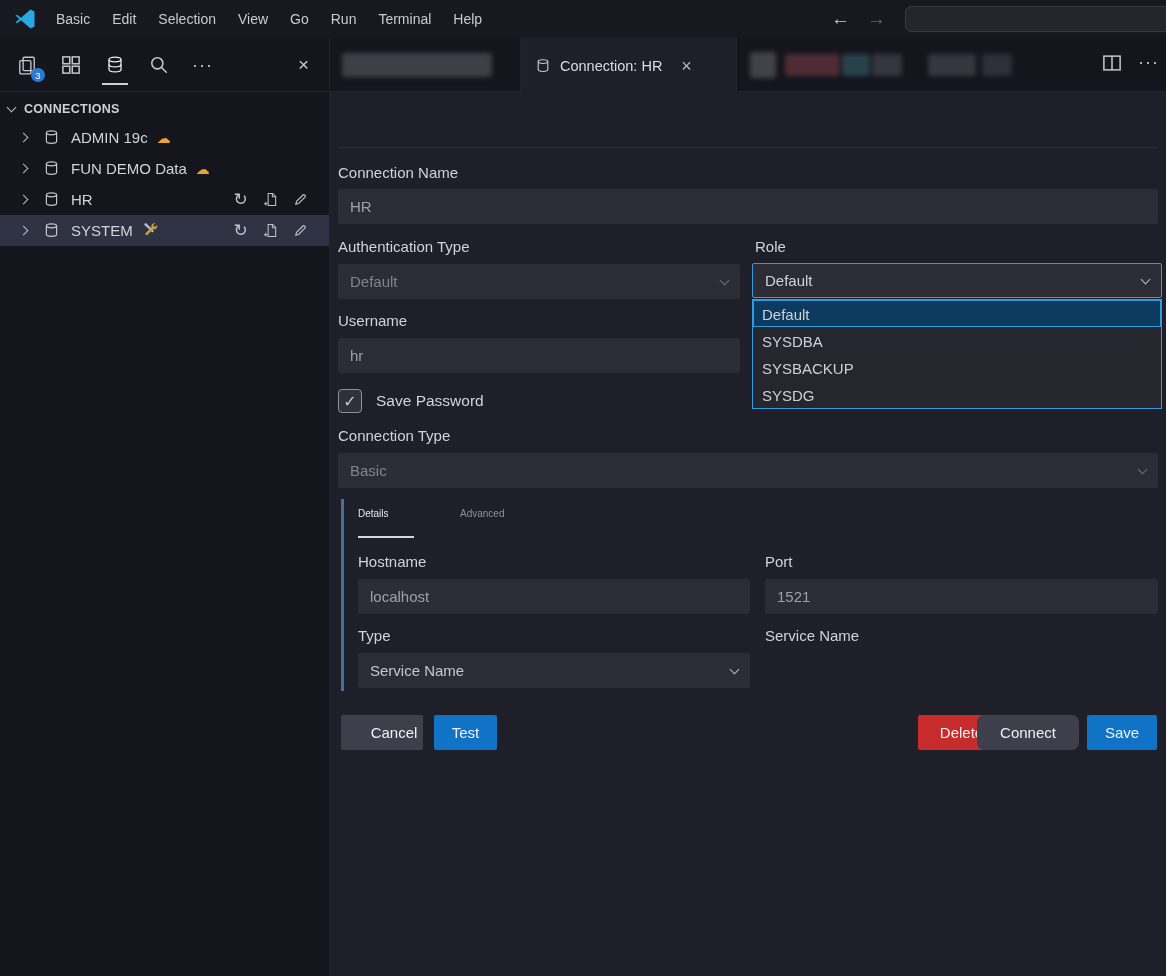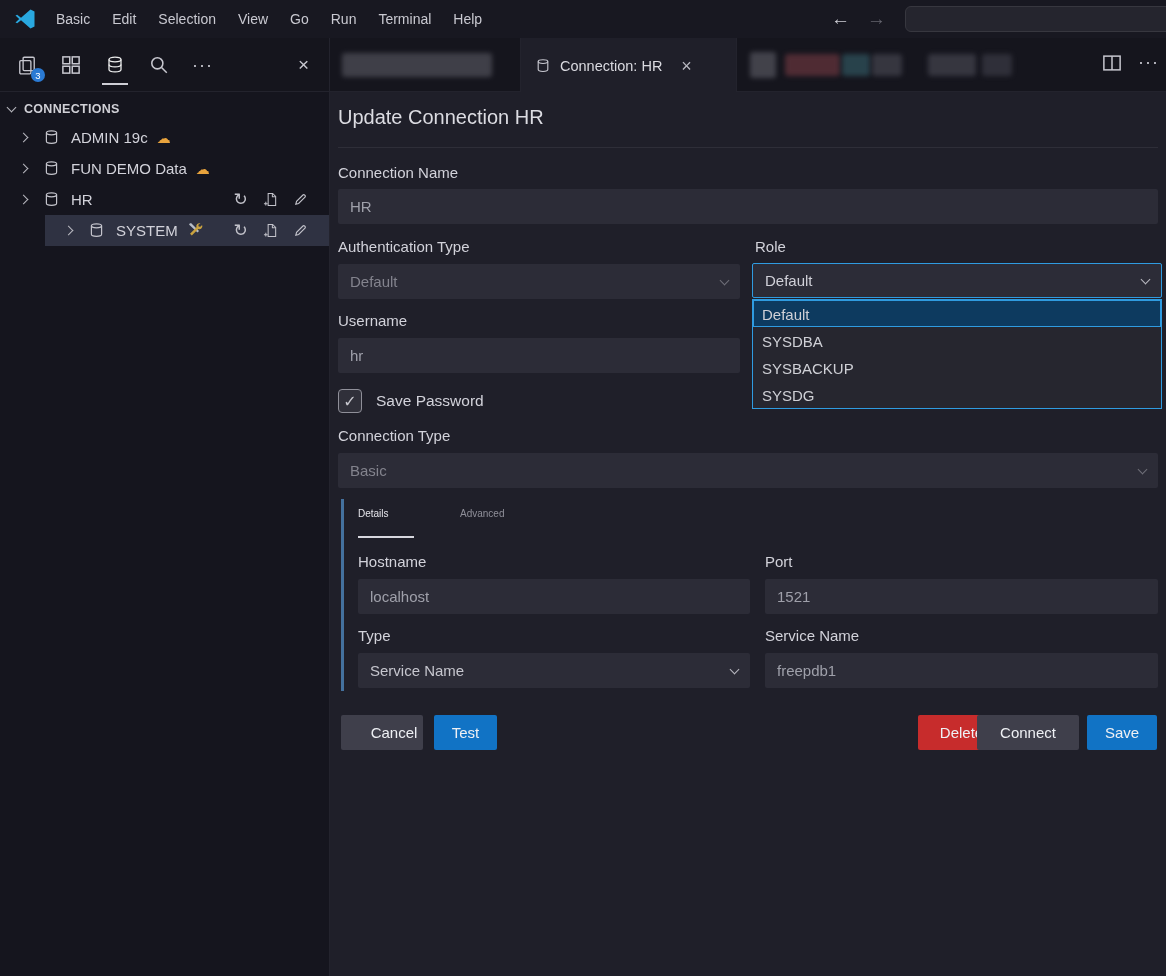--- a/index.html
+++ b/index.html
@@ -53,21 +53,21 @@
   .tab-close{margin-left:10px;color:#b8b8c0;font-size:18px;line-height:16px;}
   .tab-action{position:absolute;top:15px;color:#c7c7cf;}
 
   
   .sidebar{position:absolute;left:0;top:92px;width:330px;height:884px;background:var(--bg-sidebar);border-right:1px solid #23232d;}
   .tree-head{display:flex;align-items:center;gap:9px;padding:10px 0 6px 8px;color:#d0d0d6;font-size:12.5px;font-weight:bold;letter-spacing:.3px;}
   .chev{width:7px;height:7px;border-right:1.4px solid #b9b9c1;border-bottom:1.4px solid #b9b9c1;display:inline-block;flex:0 0 auto;}
   .chev.right{transform:rotate(-45deg);}
   .chev.down{transform:rotate(45deg);margin-top:-3px;}
   .tree-row{display:flex;align-items:center;height:31px;padding-left:20px;padding-right:20px;color:#d2d2da;font-size:15px;}
-  .tree-row.selected{background:var(--row-sel);margin-left:45px;}
+  .tree-row.selected{background:var(--row-sel);}
   .tree-row .chev{margin-right:16px;}
   .tree-row .db-ic{width:17px;height:17px;color:#c4c4cc;margin-right:11px;flex:0 0 auto;}
   .deco{margin-left:9px;font-size:14px;}
   .deco.cloud{color:#e8a33d;}
   .row-actions{margin-left:auto;display:flex;align-items:center;gap:13px;color:#c2c2ca;}
   .row-actions .act{width:17px;height:17px;display:flex;align-items:center;justify-content:center;}
   .row-actions svg{width:15px;height:15px;}
   .refresh-glyph{font-size:17px;line-height:17px;}
 
   
@@ -259,21 +259,20 @@
           <svg viewBox="0 0 16 16" fill="none" stroke="currentColor" stroke-width="1.2">
             <path d="M3 13l.8-3L10.6 3.2a1.2 1.2 0 0 1 1.7 0l.5.5a1.2 1.2 0 0 1 0 1.7L6 12.2 3 13z"></path>
           </svg>
         </span>
       </span>
     </div>
   </div>
 
   <div class="editor">
 
-    <div class="form-title">Update Connection HR</div>
     <div class="title-rule"></div>
 
     <div class="flabel" style="left:8px;top:72px;text-align:center;">Connection Name</div>
     <input class="tinput" style="left: 8px; top: 97px; width: 820px;" readonly="" value="HR">
 
     <div class="flabel" style="left:8px;top:146px;">Authentication Type</div>
     <div class="flabel" style="left:425px;top:146px;">Role</div>
 
     <div class="dselect disabled" style="left:8px;top:172px;width:402px;">
       <span>Default</span>
@@ -318,22 +317,21 @@
     <div class="flabel" style="left:435px;top:461px;">Port</div>
     <input class="tinput" style="left: 435px; top: 487px; width: 393px;" readonly="" value="1521">
 
     <div class="flabel" style="left:28px;top:535px;">Type</div>
     <div class="dselect normal" style="left:28px;top:561px;width:392px;">
       <span>Service Name</span>
       <span class="chev down"></span>
     </div>
 
     <div class="flabel" style="left:435px;top:535px;">Service Name</div>
-    <input class="tinput" style="left: 435px; top: 561px; width: 393px;" readonly="" value="freepdb1">
 
     <button class="btn grey" style="left:11px;top:623px;width:82px;padding-left:24px;">Cancel</button>
     <button class="btn blue" style="left:104px;top:623px;width:63px;">Test</button>
     <button class="btn red" style="left:552px;top:623px;width:87px;">Delete</button>
-    <button class="btn grey" style="left:647px;top:623px;width:102px;">Connect</button>
+    <button class="btn grey" style="left:647px;top:623px;width:102px;border-radius:7px;">Connect</button>
     <button class="btn blue" style="left:757px;top:623px;width:70px;">Save</button>
   </div>
 
 </div>
 
 </body></html>

